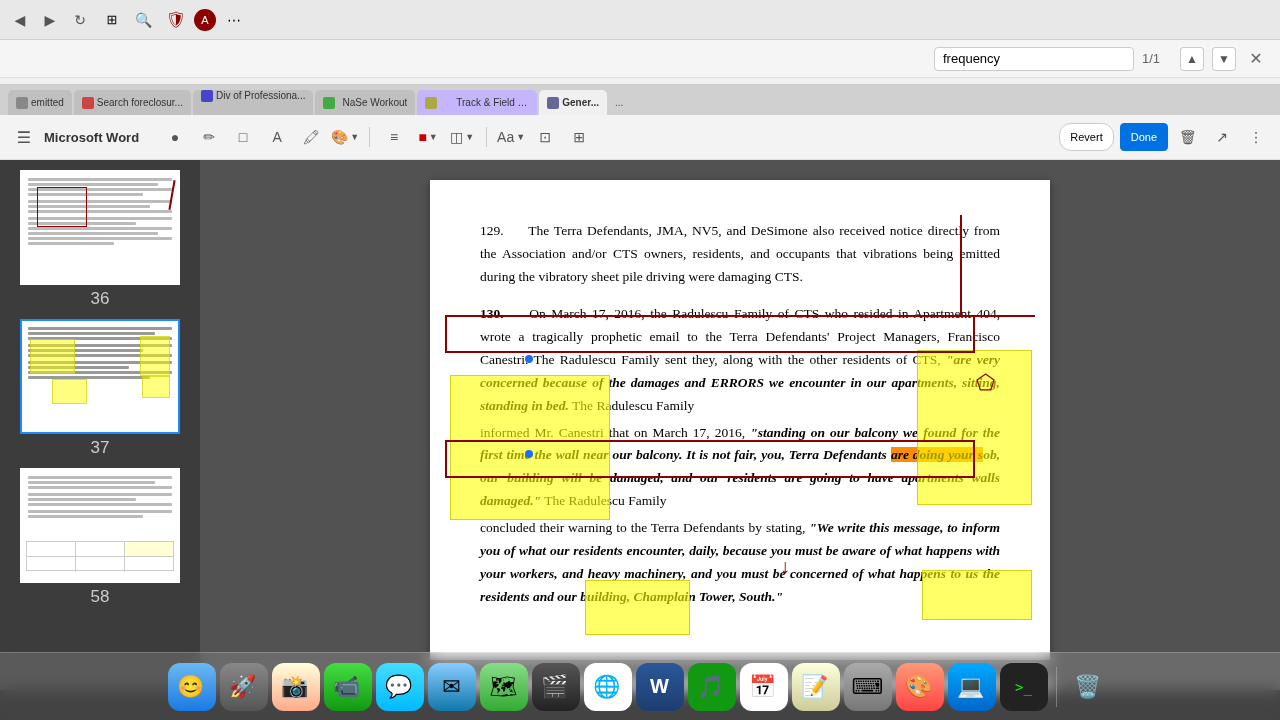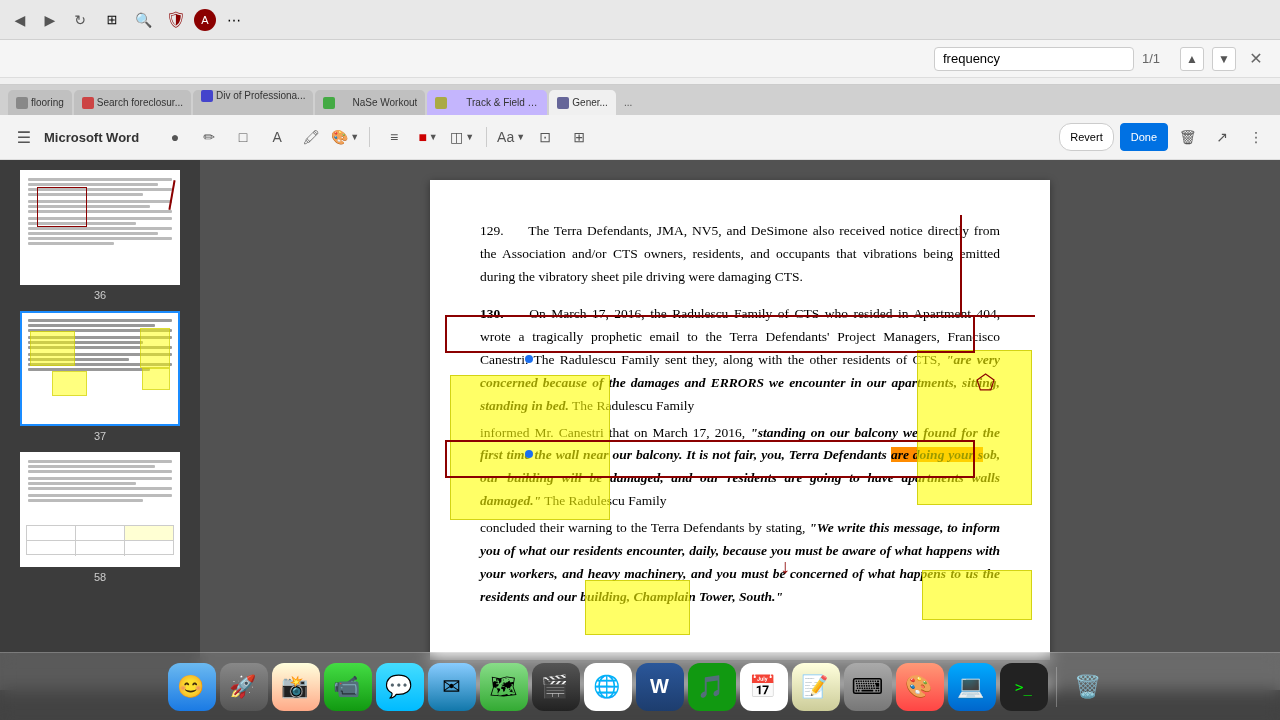--- a/index.html
+++ b/index.html
@@ -16,41 +16,41 @@
     
     .find-bar { height: 38px; background: #f5f5f5; border-bottom: 1px solid #ddd; display: flex; align-items: center; padding: 0 12px; gap: 8px; justify-content: flex-end; }
     .find-input { width: 200px; height: 24px; border: 1px solid #ccc; border-radius: 4px; padding: 0 8px; font-size: 13px; outline: none; }
     .find-count { font-size: 13px; color: #666; min-width: 30px; }
     .find-nav-btn { width: 24px; height: 24px; display: flex; align-items: center; justify-content: center; cursor: pointer; color: #555; font-size: 12px; border: 1px solid #ccc; border-radius: 3px; background: white; }
     .find-close { width: 24px; height: 24px; display: flex; align-items: center; justify-content: center; cursor: pointer; font-size: 16px; color: #666; }
 
     
     .tabs-bar { height: 35px; background: #e0e0e0; display: flex; align-items: flex-end; padding: 0 8px; gap: 2px; overflow: hidden; }
     .tab { height: 28px; background: #c8c8c8; border-radius: 6px 6px 0 0; display: flex; align-items: center; padding: 0 8px; font-size: 11px; color: #333; gap: 4px; white-space: nowrap; overflow: hidden; max-width: 140px; cursor: pointer; }
-    .tab.active { background: #f0f0f0; }
+    .tab.active { background: #f0f0f0; font-weight: bold; }
     .tab-favicon { width: 12px; height: 12px; background: #888; border-radius: 2px; flex-shrink: 0; }
 
     
     .word-toolbar { height: 45px; background: #f3f3f3; border-bottom: 1px solid #ddd; display: flex; align-items: center; padding: 0 10px; gap: 6px; }
     .toolbar-btn { height: 28px; padding: 0 10px; background: white; border: 1px solid #ccc; border-radius: 4px; font-size: 11px; cursor: pointer; display: flex; align-items: center; gap: 4px; }
     .toolbar-btn.done { background: #0071e3; color: white; border-color: #0071e3; }
     .toolbar-btn.revert { background: white; border-radius: 12px; }
     .toolbar-sep { width: 1px; height: 20px; background: #ccc; margin: 0 4px; }
     .toolbar-icon-btn { width: 28px; height: 28px; display: flex; align-items: center; justify-content: center; border-radius: 4px; cursor: pointer; font-size: 14px; color: #555; }
     .toolbar-spacer { flex: 1; }
 
     
     .main-area { display: flex; height: calc(720px - 85px - 45px); background: #525252; }
 
     
     .sidebar { width: 200px; background: #3c3c3c; overflow-y: auto; padding: 10px 0; display: flex; flex-direction: column; gap: 10px; }
     .thumb-container { display: flex; flex-direction: column; align-items: center; gap: 4px; padding: 0 10px; }
     .thumb { width: 160px; background: white; border: 2px solid transparent; cursor: pointer; position: relative; }
     .thumb.active { border-color: #1a8cff; }
-    .thumb-label { font-size: 11px; color: #ccc; text-align: center; }
+    .thumb-label { font-size: 17px; color: #ccc; text-align: center; }
 
     
     .doc-content { flex: 1; overflow-y: auto; background: #525252; display: flex; flex-direction: column; align-items: center; padding: 20px 0; gap: 20px; }
     .page { width: 620px; background: white; padding: 40px 50px; position: relative; box-shadow: 0 2px 8px rgba(0,0,0,0.4); min-height: 400px; }
 
     
     .yellow-box { position: absolute; background: rgba(255, 255, 0, 0.6); border: 1px solid rgba(200, 200, 0, 0.8); }
 
     
     .doc-text { font-size: 13.5px; line-height: 1.7; color: #000; font-family: 'Times New Roman', Times, serif; text-align: justify; }
@@ -94,31 +94,31 @@
     <span class="find-count">1/1</span>
     <div class="find-nav-btn">▲</div>
     <div class="find-nav-btn">▼</div>
     <div class="find-close">✕</div>
   </div>
 </div>
 
 <div class="tabs-bar" style="background:#d0d0d0; height:30px; display:flex; align-items:flex-end; padding:0 8px; gap:2px; overflow:hidden;">
   <div class="tab" style="font-size:11px; background:#c0c0c0; height:25px; border-radius:5px 5px 0 0; padding:0 8px; display:flex; align-items:center; gap:3px; max-width:100px; cursor:pointer;">
     <div class="tab-favicon" style="width:12px; height:12px; background:#888; border-radius:2px; flex-shrink:0;"></div>
-    <span style="font-size:10px; overflow:hidden; white-space:nowrap; text-overflow:ellipsis;">flooring</span>
+    <span style="font-size:10px; overflow:hidden; white-space:nowrap; text-overflow:ellipsis;">emitted</span>
   </div>
   <div class="tab" style="font-size:11px; background:#c0c0c0; height:25px; border-radius:5px 5px 0 0; padding:0 8px; display:flex; align-items:center; gap:3px; max-width:130px; cursor:pointer;">
     <div class="tab-favicon" style="width:12px; height:12px; background:#c44; border-radius:2px; flex-shrink:0;"></div>
     <span style="font-size:10px; overflow:hidden; white-space:nowrap; text-overflow:ellipsis;">Search foreclosur...</span>
   </div>
   <div class="tab" style="font-size:11px; background:#c0c0c0; height:25px; border-radius:5px 5px 0 0; padding:0 8px; display:flex; align-items:flex-start; gap:3px; max-width:130px; cursor:pointer;">
     <div class="tab-favicon" style="width:12px; height:12px; background:#44c; border-radius:2px; flex-shrink:0;"></div>
     <span style="font-size:10px; overflow:hidden; white-space:nowrap; text-overflow:ellipsis;">Div of Professiona...</span>
   </div>
-  <div class="tab" style="font-size:11px; background:#c0c0c0; height:25px; border-radius:5px 5px 0 0; padding:0 8px; display:flex; align-items:center; gap:17px; max-width:110px; cursor:pointer;">
+  <div class="tab" style="font-size:11px; background:#c0c0c0; height:25px; border-radius:5px 5px 0 0; padding:0 8px; display:flex; align-items:center; gap:7px; max-width:110px; cursor:pointer;">
     <div class="tab-favicon" style="width:12px; height:12px; background:#4a4; border-radius:2px; flex-shrink:0;"></div>
     <span style="font-size:10px; overflow:hidden; white-space:nowrap; text-overflow:ellipsis;">NaSe Workout</span>
   </div>
   <div class="tab" style="font-size:11px; background:#c4b5fd; height:25px; border-radius:5px 5px 0 0; padding:0 8px; display:flex; align-items:center; gap:19px; max-width:120px; cursor:pointer;">
     <div class="tab-favicon" style="width:12px; height:12px; background:#aa4; border-radius:2px; flex-shrink:0;"></div>
     <span style="font-size:10px; overflow:hidden; white-space:nowrap; text-overflow:ellipsis;">Track &amp; Field Hall...</span>
   </div>
   <div class="tab active" style="font-size:11px; background:#f0f0f0; height:25px; border-radius:5px 5px 0 0; padding:0 8px; display:flex; align-items:center; gap:3px; max-width:80px; cursor:pointer;">
     <div class="tab-favicon" style="width:12px; height:12px; background:#669; border-radius:2px; flex-shrink:0;"></div>
     <span style="font-size:10px; overflow:hidden; white-space:nowrap; text-overflow:ellipsis;">Gener...</span>

